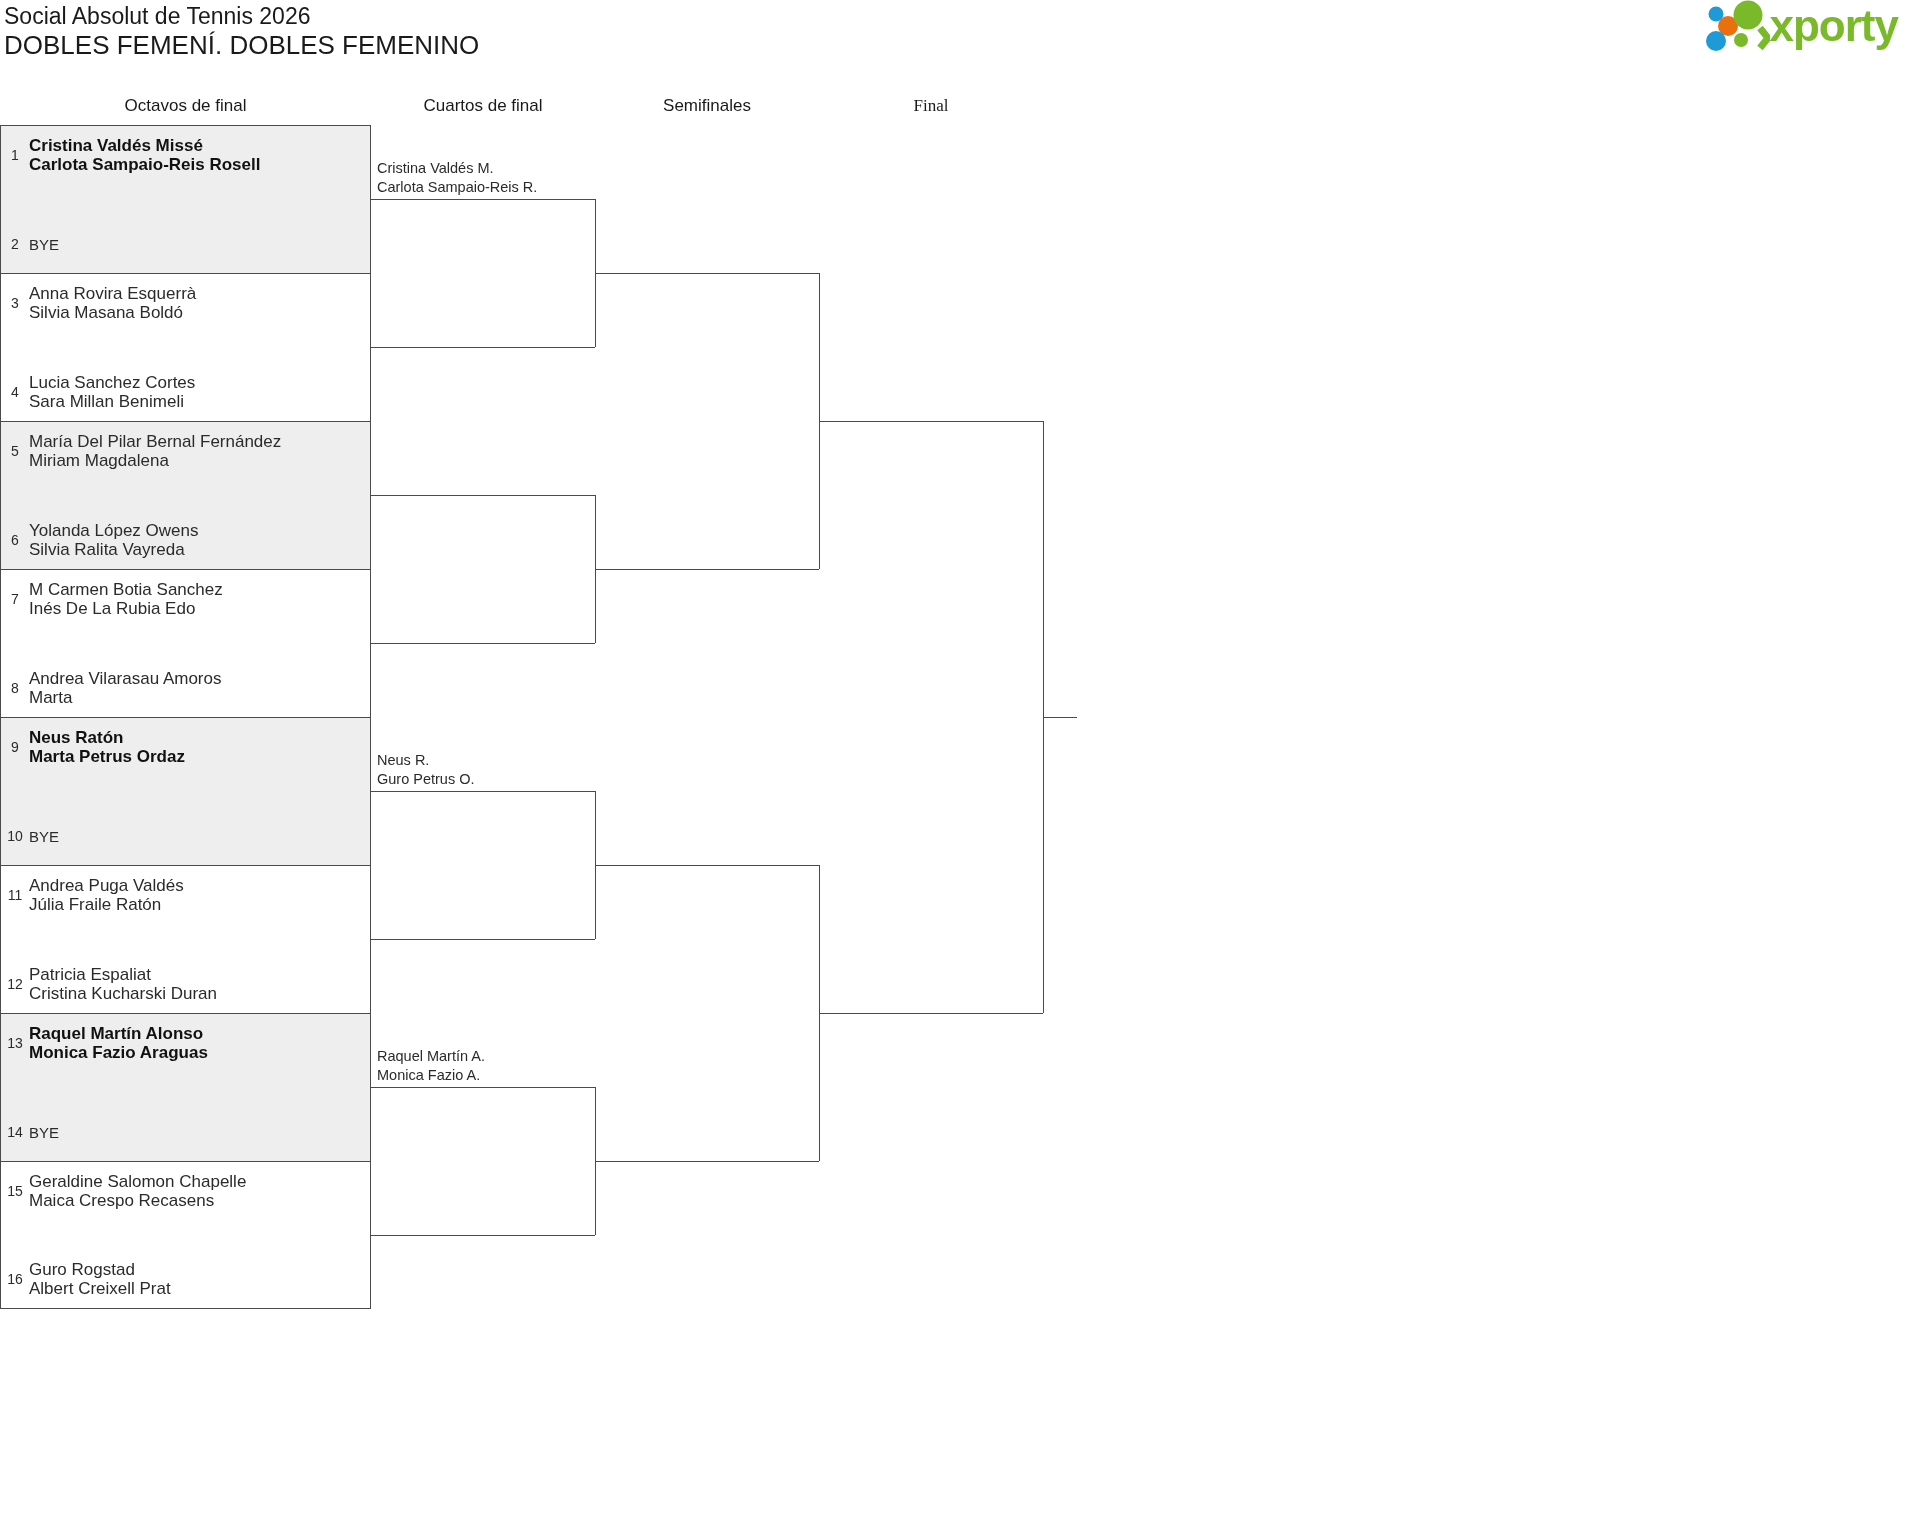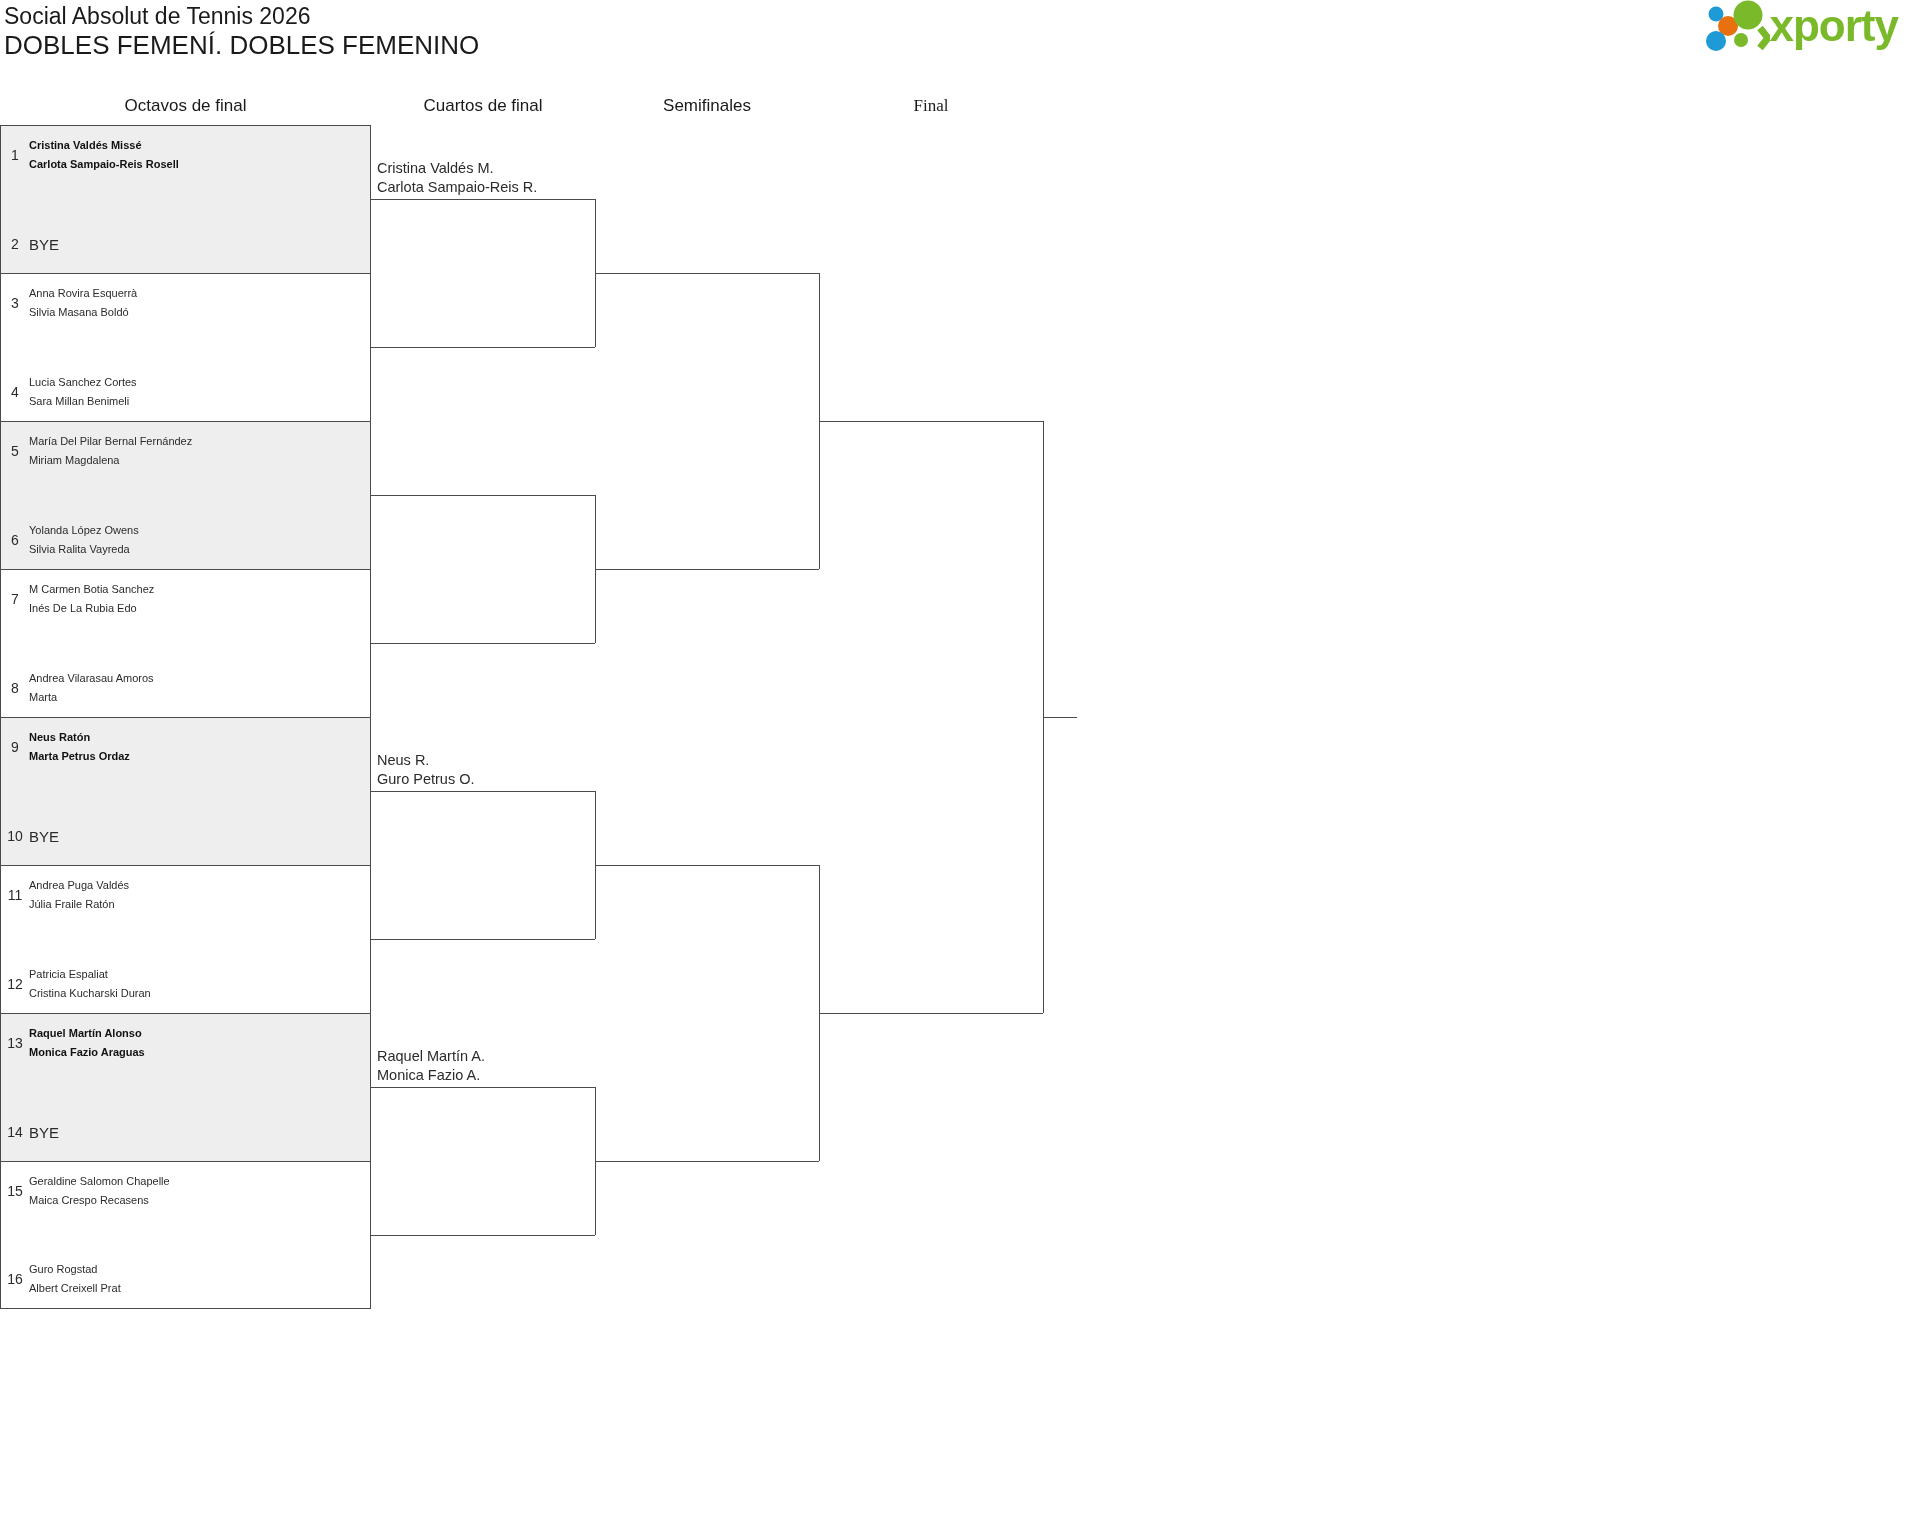--- a/index.html
+++ b/index.html
@@ -100,21 +100,21 @@
   .seed-num {
     width: 28px;
     min-width: 28px;
     text-align: center;
     font-size: 14px;
     color: #2b2b2b;
     line-height: 16px;
     align-self: center;
   }
   .players {
-    font-size: 11px;
+    font-size: 17px;
     line-height: 19px;
     color: #2b2b2b;
     white-space: nowrap;
   }
   .players.bold { font-weight: 700; color: #111111; }
   .bye-label {
     font-size: 15px;
     color: #2b2b2b;
     line-height: 19px;
   }

